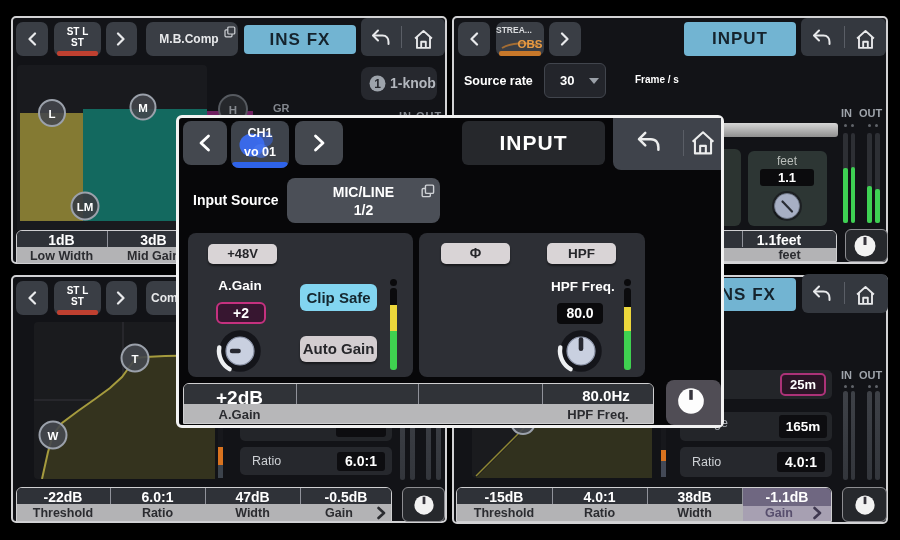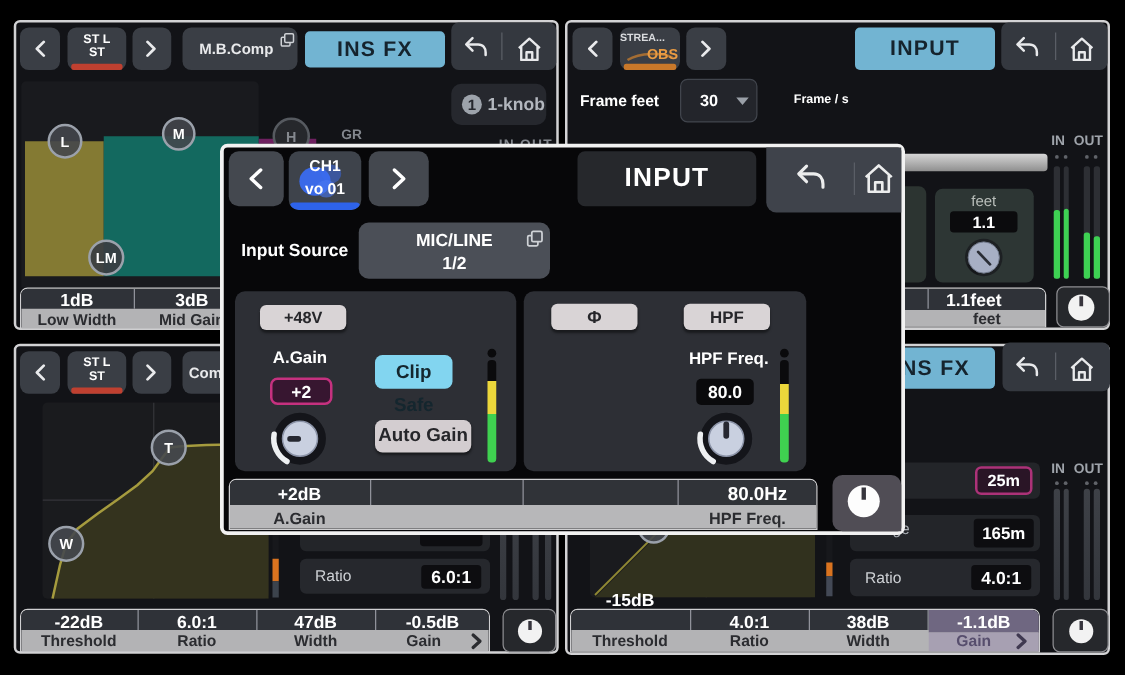--- a/index.html
+++ b/index.html
@@ -112,21 +112,21 @@
 <div class="title" style="left:684px;top:22px;width:112px;height:34px;line-height:34px;font-size:17px">INPUT</div>
 <div class="ig" style="left:801px;top:18px;width:85px;height:38px"></div>
 <svg class="p" style="left:811px;top:29px" width="22" height="20" viewBox="0 0 22 20">
       <path d="M8 1.5 L3 6.5 L8 11.5" fill="none" stroke="#e8e9eb" stroke-width="2" stroke-linecap="round" stroke-linejoin="round"></path>
       <path d="M3.6 6.5 H12.5 C16.5 6.5 18.5 9.5 18.5 13 V15" fill="none" stroke="#e8e9eb" stroke-width="2" stroke-linecap="round"></path>
     </svg>
 <div class="p" style="left:844px;top:26px;width:1px;height:22px;background:#5a5e66"></div>
 <svg class="p" style="left:855px;top:29px" width="21" height="21" viewBox="0 0 20 20">
       <path d="M2 9 L10 1.8 L18 9 M3.8 7.4 V18 H16.2 V7.4 M7.8 18 V12.2 H12.2 V18" stroke="#e8e9eb" stroke-width="1.8" fill="none" stroke-linejoin="round"></path>
     </svg>
-<div class="p b w" style="left:464px;top:74px;font-size:12.5px">Frame feet</div>
+<div class="p b w" style="left:464px;top:74px;font-size:12.5px">Source rate</div>
 <div class="p" style="left:544px;top:63px;width:62px;height:35px;background:#23252b;border:1px solid #41454d;border-radius:6px"></div>
 <div class="p b w" style="left:560px;top:73px;font-size:13px">30</div>
 <div class="p" style="left:589px;top:78px;width:0;height:0;border-left:5px solid transparent;border-right:5px solid transparent;border-top:6px solid #9aa0a8"></div>
 <div class="p b w" style="left:635px;top:74px;font-size:10px">Frame / s</div>
 <div class="p" style="left:560px;top:123px;width:278px;height:14px;background:linear-gradient(#d6d6d6,#8f8f8f);border-radius:3px"></div>
 <div class="p" style="left:700px;top:149px;width:41px;height:77px;background:#2c3431;border-radius:6px"></div>
 <div class="p" style="left:748px;top:151px;width:79px;height:75px;background:#2d3634;border-radius:6px"></div>
 <div class="p b tc" style="left:763px;top:154px;width:48px;font-size:12px;color:#b9beba;font-weight:400">feet</div>
 <div class="p b tc" style="left:760px;top:169px;width:54px;height:17px;line-height:17px;background:#0b0b0d;border-radius:3px;color:#fff;font-size:13px">1.1</div>
 <svg class="p" style="left:770px;top:189px" width="34" height="34" viewBox="0 0 34 34">
@@ -269,21 +269,21 @@
 <div class="vbox" style="left:777px;top:452px;width:48px;height:20px;line-height:20px;font-size:14px">4.0:1</div>
 <div class="bar" style="left:456px;top:487px;width:376px;height:35px">
 <div class="bard" style="height:18px"></div>
 <div class="barl" style="height:17px"></div>
 <div class="p" style="left:286px;top:0;width:90px;height:18px;background:#6f6781"></div>
 <div class="p" style="left:286px;top:18px;width:90px;height:17px;background:#a7a0b2"></div>
 </div>
 <div class="div" style="left:552px;top:488px;height:16px"></div>
 <div class="div" style="left:647px;top:488px;height:16px"></div>
 <div class="div" style="left:742px;top:488px;height:16px"></div>
-<div class="cv" style="left:456px;top:472px;width:96px">-15dB</div>
+<div class="cv" style="left:456px;top:489px;width:96px">-15dB</div>
 <div class="cv" style="left:552px;top:489px;width:95px">4.0:1</div>
 <div class="cv" style="left:647px;top:489px;width:95px">38dB</div>
 <div class="cv" style="left:742px;top:489px;width:90px">-1.1dB</div>
 <div class="cl" style="left:456px;top:506px;width:96px">Threshold</div>
 <div class="cl" style="left:552px;top:506px;width:95px">Ratio</div>
 <div class="cl" style="left:647px;top:506px;width:95px">Width</div>
 <div class="cl" style="left:734px;top:506px;width:90px;color:#574e6d">Gain</div>
 <svg class="p" style="left:812px;top:506px" width="10" height="14" viewBox="0 0 10 14">
       <path d="M2.5 2 L8 7 L2.5 12" stroke="#3f3850" stroke-width="2.6" fill="none" stroke-linecap="round" stroke-linejoin="round"></path>
     </svg>
@@ -335,21 +335,21 @@
 <div class="p" style="left:419px;top:233px;width:226px;height:144px;background:#2d2f35;border-radius:8px"></div>
 <div class="p tc b" style="left:208px;top:244px;width:69px;height:20px;line-height:20px;background:#d9d4d6;border-radius:5px;color:#26262a;font-size:13px;box-shadow:0 2px 2px rgba(0,0,0,0.45)">+48V</div>
 <div class="p tc b w" style="left:200px;top:278px;width:80px;font-size:13.5px">A.Gain</div>
 <div class="p tc b" style="left:216px;top:302px;width:50px;height:22px;line-height:18px;background:#371630;border:2px solid #c5317f;border-radius:6px;color:#fff;font-size:14px">+2</div>
 <svg class="p" style="left:212px;top:323px" width="56" height="56" viewBox="0 0 56 56">
 <circle cx="28" cy="28" r="17.5" fill="none" stroke="#14151a" stroke-width="6.5"></circle>
 <path d="M7.3 24.4 A 21 21 0 0 0 17.6 46.2" fill="none" stroke="#eef0f2" stroke-width="4.4" stroke-linecap="round"></path>
 <circle cx="28" cy="28" r="14" fill="#c9d0e0" stroke="#8b93a7" stroke-width="1.2"></circle>
 <rect x="17.8" y="25.7" width="11" height="4.6" rx="2.2" fill="#262831"></rect>
 </svg>
-<div class="p tc b" style="left:300px;top:284px;width:62px;height:27px;line-height:27px;background:#82d5f0;border-radius:6px;color:#14262e;font-size:15px">Clip Safe</div>
+<div class="p tc b" style="left:300px;top:284px;width:77px;height:27px;line-height:27px;background:#82d5f0;border-radius:6px;color:#14262e;font-size:15px">Clip Safe</div>
 <div class="p tc b" style="left:300px;top:336px;width:77px;height:26px;line-height:26px;background:#d3cdd0;border-radius:6px;color:#26262a;font-size:15px;box-shadow:0 2px 2px rgba(0,0,0,0.45)">Auto Gain</div>
 <div class="dot" style="left:390px;top:279px;width:7px;height:7px;background:#0a0a0c"></div>
 <div class="p" style="left:390px;top:288px;width:7px;height:82px;border-radius:3px;background:linear-gradient(#0b0b0d 0px,#0b0b0d 17px,#ecd73b 17px,#ecd73b 43px,#3fd150 43px,#3fd150 82px)"></div>
 <div class="p tc b" style="left:441px;top:243px;width:69px;height:21px;line-height:21px;background:#d9d4d6;border-radius:5px;color:#26262a;font-size:14px;box-shadow:0 2px 2px rgba(0,0,0,0.45)">Φ</div>
 <div class="p tc b" style="left:547px;top:243px;width:69px;height:21px;line-height:21px;background:#d9d4d6;border-radius:5px;color:#26262a;font-size:13.5px;box-shadow:0 2px 2px rgba(0,0,0,0.45)">HPF</div>
 <div class="p tc b w" style="left:543px;top:279px;width:80px;font-size:13.5px">HPF Freq.</div>
 <div class="p tc b" style="left:557px;top:303px;width:46px;height:21px;line-height:21px;background:#0a0a0c;border-radius:4px;color:#fff;font-size:14px">80.0</div>
 <svg class="p" style="left:553px;top:323px" width="56" height="56" viewBox="0 0 56 56">
 <circle cx="28" cy="28" r="17.5" fill="none" stroke="#14151a" stroke-width="6.5"></circle>
 <path d="M7.3 24.4 A 21 21 0 0 0 17.6 46.2" fill="none" stroke="#eef0f2" stroke-width="4.4" stroke-linecap="round"></path>
@@ -358,21 +358,21 @@
 </svg>
 <div class="dot" style="left:624px;top:279px;width:7px;height:7px;background:#0a0a0c"></div>
 <div class="p" style="left:624px;top:288px;width:7px;height:82px;border-radius:3px;background:linear-gradient(#0b0b0d 0px,#0b0b0d 19px,#ecd73b 19px,#ecd73b 43px,#3fd150 43px,#3fd150 82px)"></div>
 <div class="bar" style="left:183px;top:383px;width:471px;height:41px">
 <div class="bard" style="height:22px;background:#303338"></div>
 <div class="barl" style="height:19px;background:#b7b7b9"></div>
 </div>
 <div class="div" style="left:296px;top:384px;height:20px"></div>
 <div class="div" style="left:418px;top:384px;height:20px"></div>
 <div class="div" style="left:542px;top:384px;height:20px"></div>
-<div class="cv" style="left:183px;top:387px;width:113px;font-size:14px">+2dB</div>
+<div class="cv" style="left:183px;top:387px;width:113px;font-size:19px">+2dB</div>
 <div class="cv" style="left:542px;top:387px;width:128px;font-size:15px">80.0Hz</div>
 <div class="cl" style="left:183px;top:407px;width:113px;font-size:13px">A.Gain</div>
 <div class="cl" style="left:542px;top:407px;width:112px;font-size:13px">HPF Freq.</div>
 <div class="p" style="left:666px;top:380px;width:55px;height:45px;background:#504d55;border-radius:8px 8px 0 8px"></div>
 <svg class="p" style="left:677px;top:387px" width="28" height="28" viewBox="0 0 24 24">
       <circle cx="12" cy="12" r="11" fill="#fdfdfd"></circle>
       <line x1="12" y1="2.5" x2="12" y2="11" stroke="#37353d" stroke-width="3"></line>
     </svg>
 </div>
 

